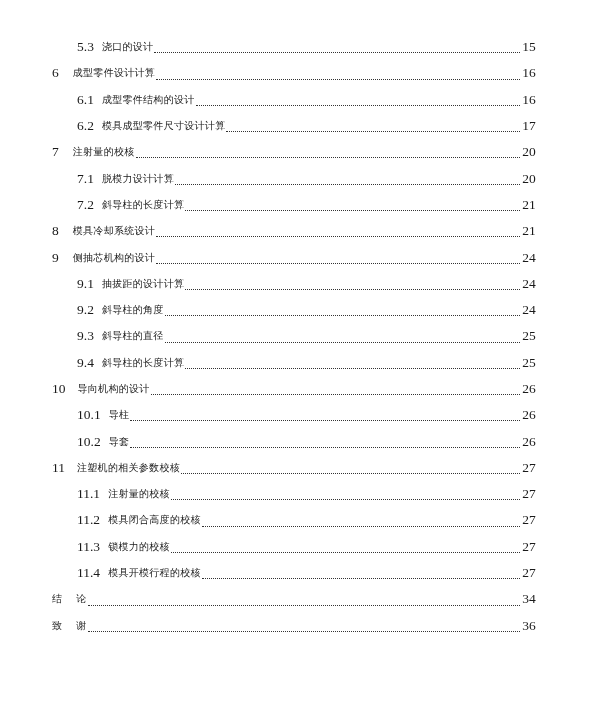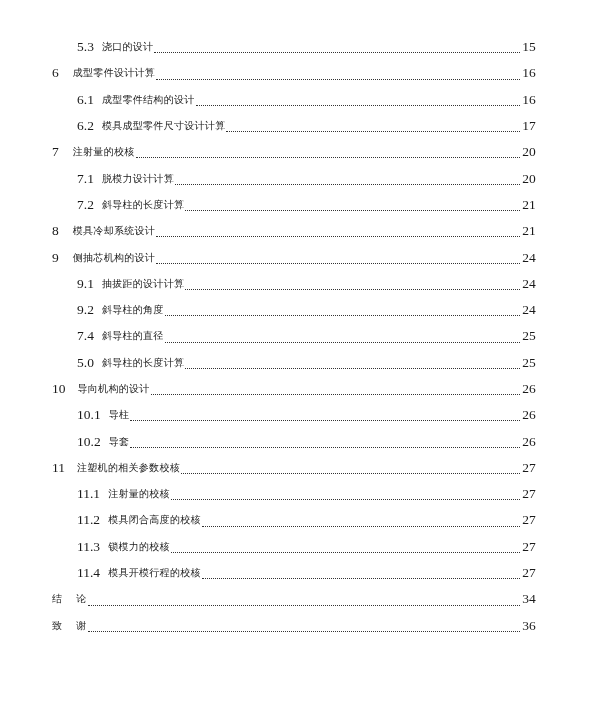--- a/index.html
+++ b/index.html
@@ -125,27 +125,27 @@
     <span class="leader"></span>
     <span class="page">24</span>
   </div>
   <div class="toc-row level-2">
     <span class="num">9.2</span>
     <span class="title">斜导柱的角度</span>
     <span class="leader"></span>
     <span class="page">24</span>
   </div>
   <div class="toc-row level-2">
-    <span class="num">7.4</span>
+    <span class="num">9.3</span>
     <span class="title">斜导柱的直径</span>
     <span class="leader"></span>
     <span class="page">25</span>
   </div>
   <div class="toc-row level-2">
-    <span class="num">5.0</span>
+    <span class="num">9.4</span>
     <span class="title">斜导柱的长度计算</span>
     <span class="leader"></span>
     <span class="page">25</span>
   </div>
   <div class="toc-row level-1 wide">
     <span class="num">10</span>
     <span class="title">导向机构的设计</span>
     <span class="leader"></span>
     <span class="page">26</span>
   </div>

